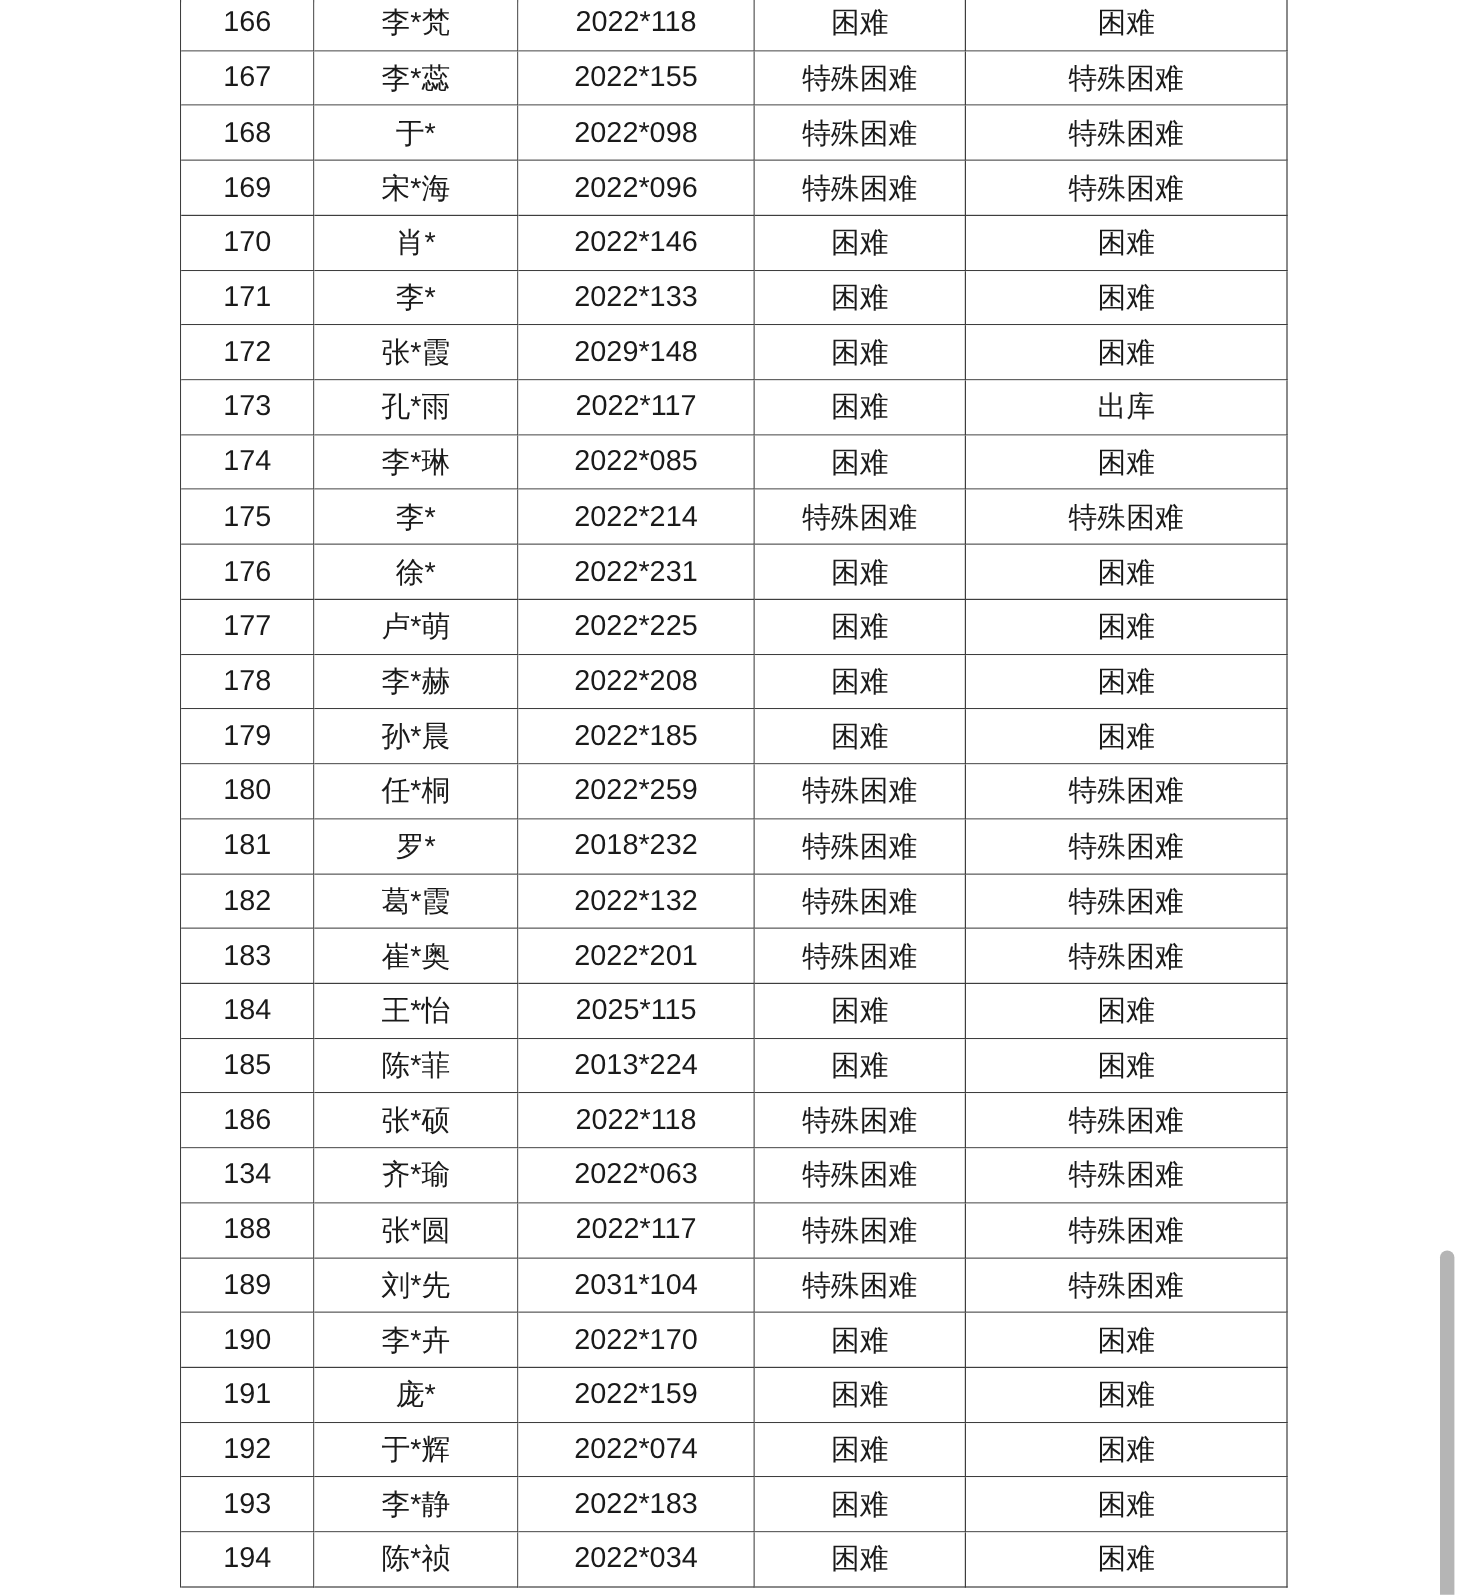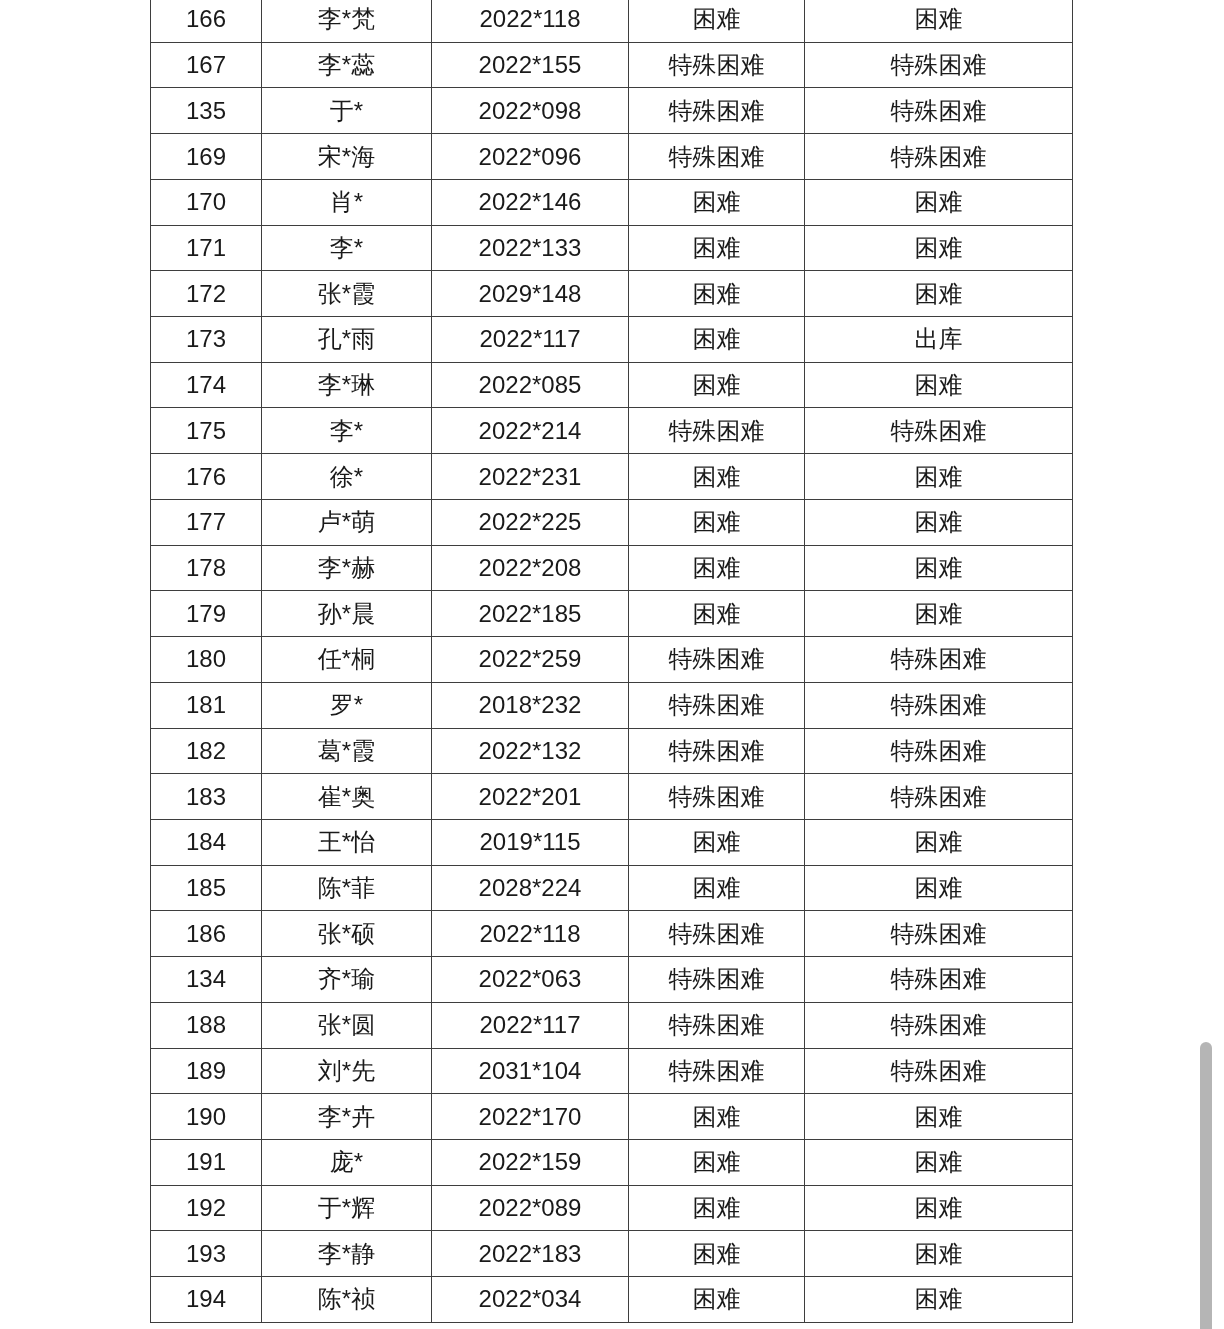--- a/index.html
+++ b/index.html
@@ -75,21 +75,21 @@
 
   <div class="row">
     <div class="cell">167</div>
     <div class="cell">李*蕊</div>
     <div class="cell">2022*155</div>
     <div class="cell">特殊困难</div>
     <div class="cell">特殊困难</div>
   </div>
 
   <div class="row">
-    <div class="cell">135</div>
+    <div class="cell">168</div>
     <div class="cell">于*</div>
     <div class="cell">2022*098</div>
     <div class="cell">特殊困难</div>
     <div class="cell">特殊困难</div>
   </div>
 
   <div class="row">
     <div class="cell">169</div>
     <div class="cell">宋*海</div>
     <div class="cell">2022*096</div>
@@ -205,29 +205,29 @@
     <div class="cell">183</div>
     <div class="cell">崔*奥</div>
     <div class="cell">2022*201</div>
     <div class="cell">特殊困难</div>
     <div class="cell">特殊困难</div>
   </div>
 
   <div class="row">
     <div class="cell">184</div>
     <div class="cell">王*怡</div>
-    <div class="cell">2019*115</div>
+    <div class="cell">2025*115</div>
     <div class="cell">困难</div>
     <div class="cell">困难</div>
   </div>
 
   <div class="row">
     <div class="cell">185</div>
     <div class="cell">陈*菲</div>
-    <div class="cell">2028*224</div>
+    <div class="cell">2013*224</div>
     <div class="cell">困难</div>
     <div class="cell">困难</div>
   </div>
 
   <div class="row">
     <div class="cell">186</div>
     <div class="cell">张*硕</div>
     <div class="cell">2022*118</div>
     <div class="cell">特殊困难</div>
     <div class="cell">特殊困难</div>
@@ -269,21 +269,21 @@
     <div class="cell">191</div>
     <div class="cell">庞*</div>
     <div class="cell">2022*159</div>
     <div class="cell">困难</div>
     <div class="cell">困难</div>
   </div>
 
   <div class="row">
     <div class="cell">192</div>
     <div class="cell">于*辉</div>
-    <div class="cell">2022*089</div>
+    <div class="cell">2022*074</div>
     <div class="cell">困难</div>
     <div class="cell">困难</div>
   </div>
 
   <div class="row">
     <div class="cell">193</div>
     <div class="cell">李*静</div>
     <div class="cell">2022*183</div>
     <div class="cell">困难</div>
     <div class="cell">困难</div>

